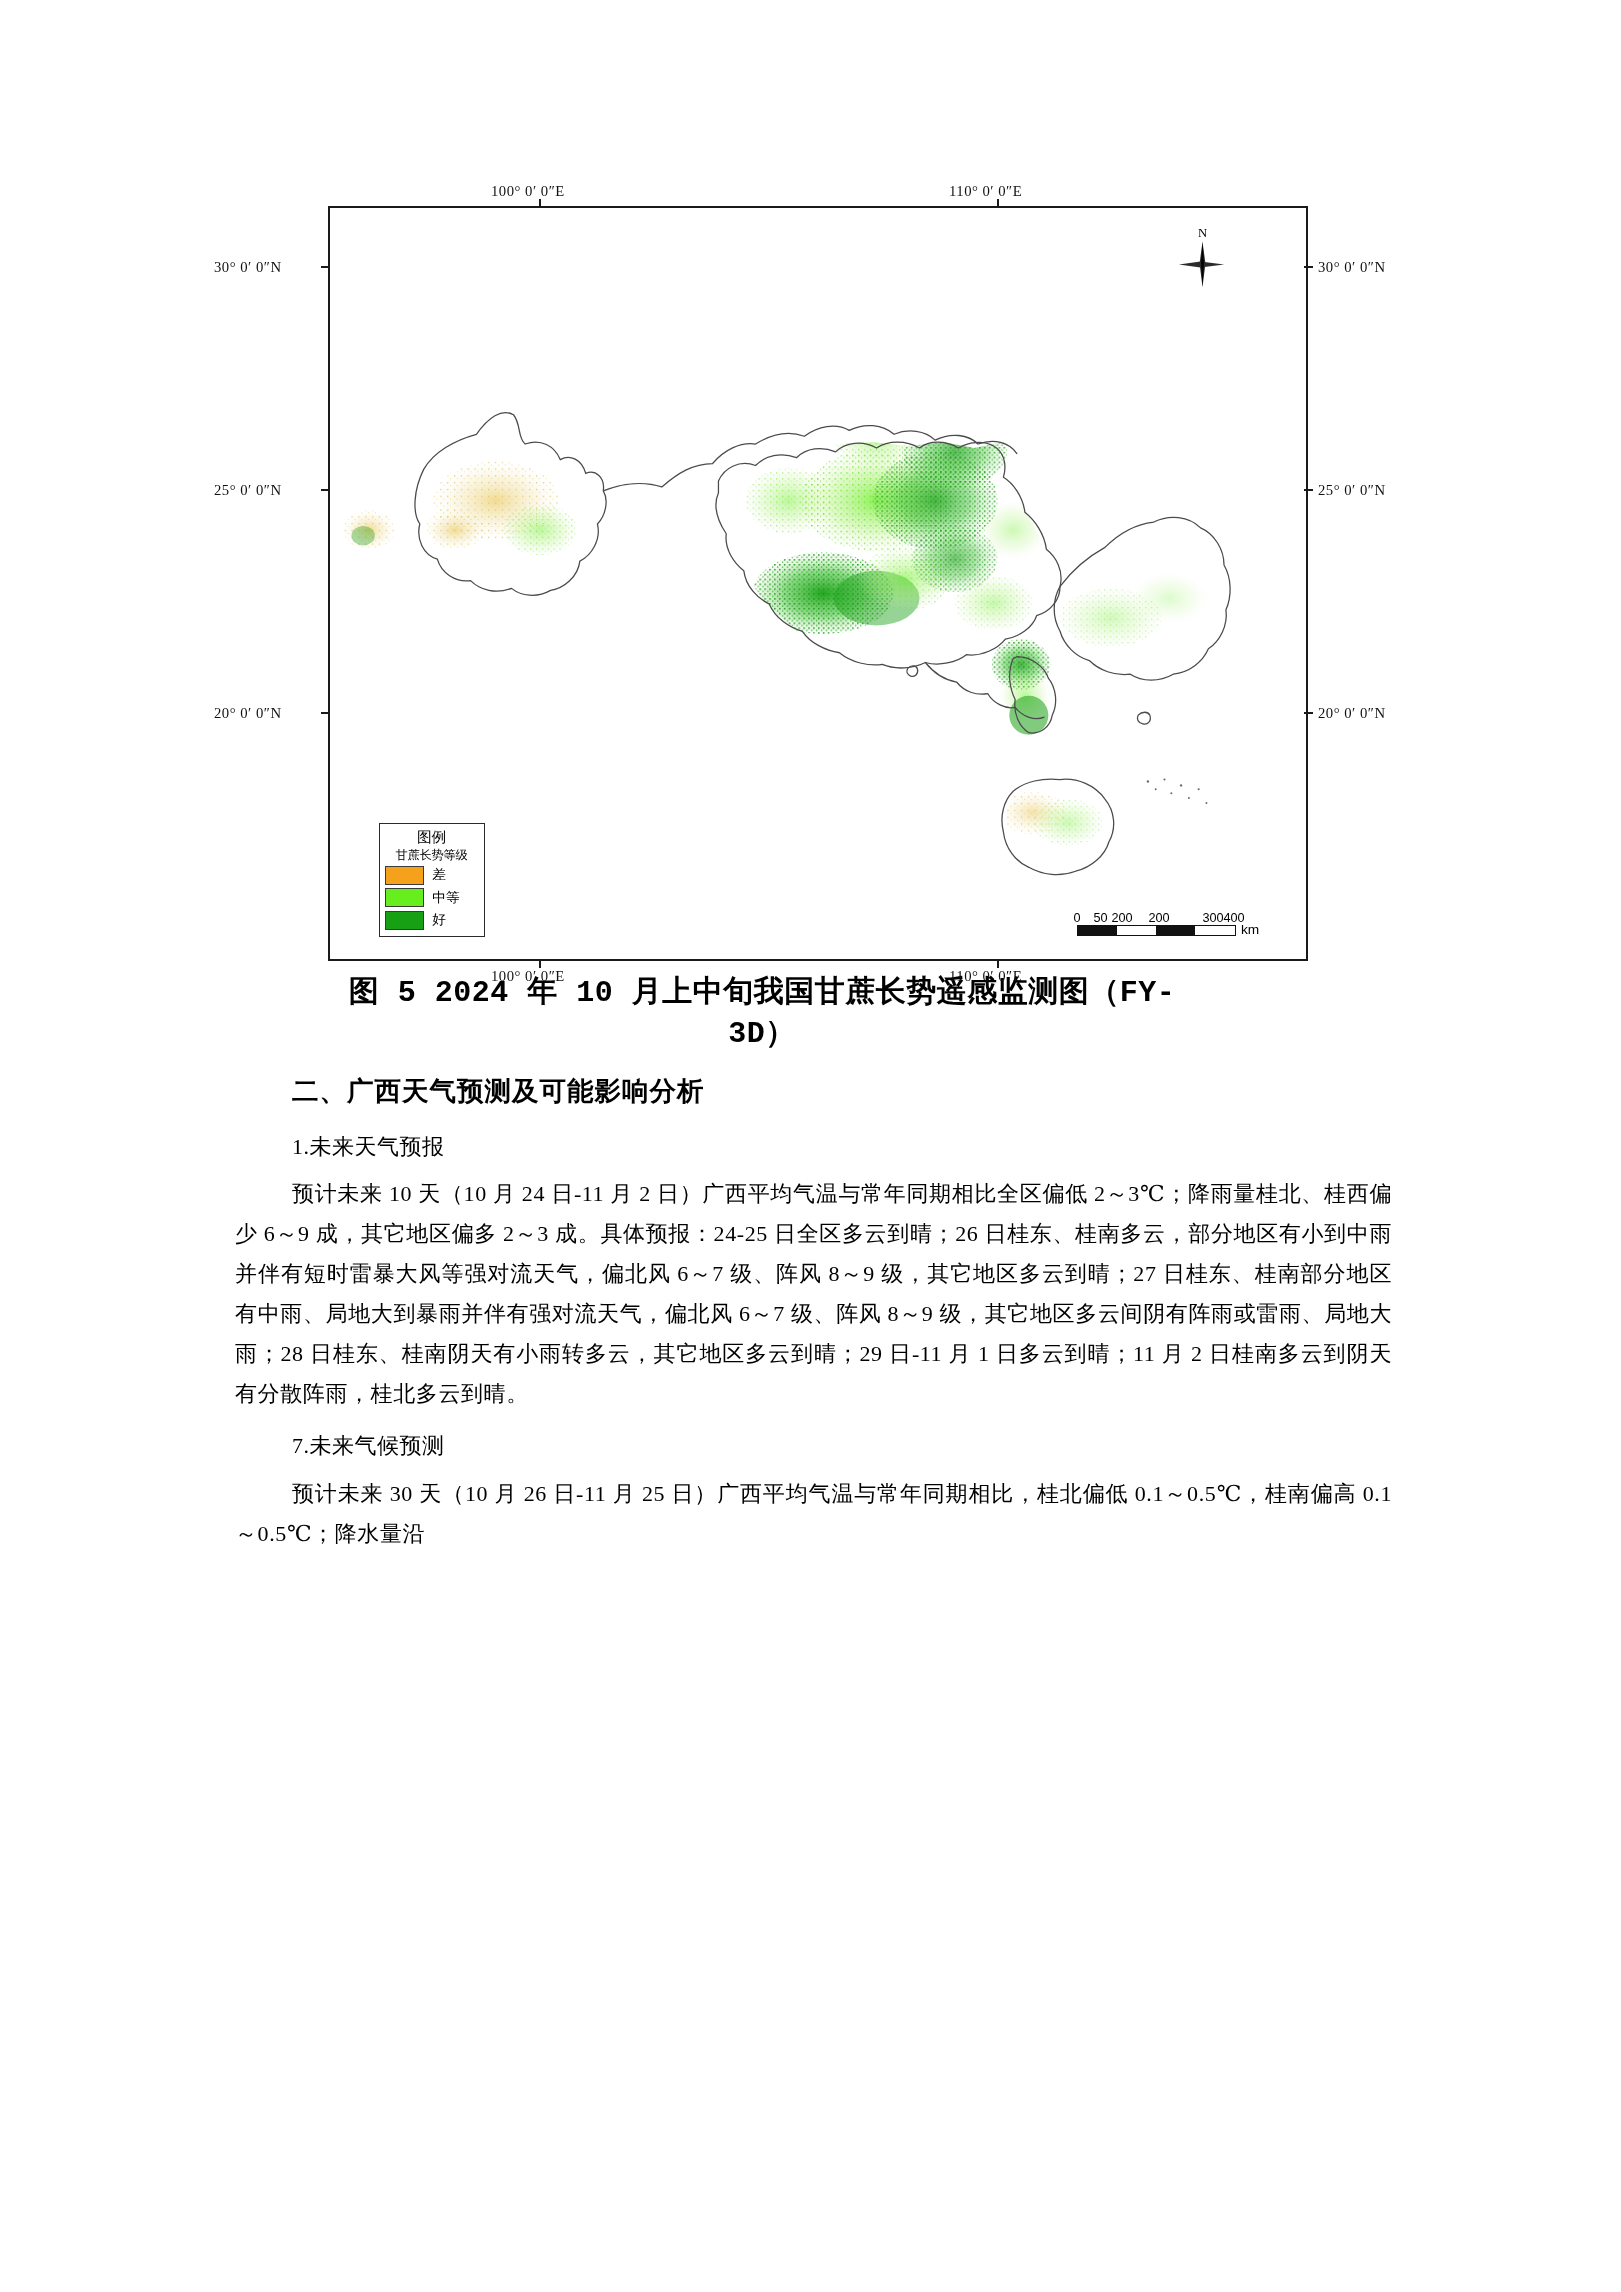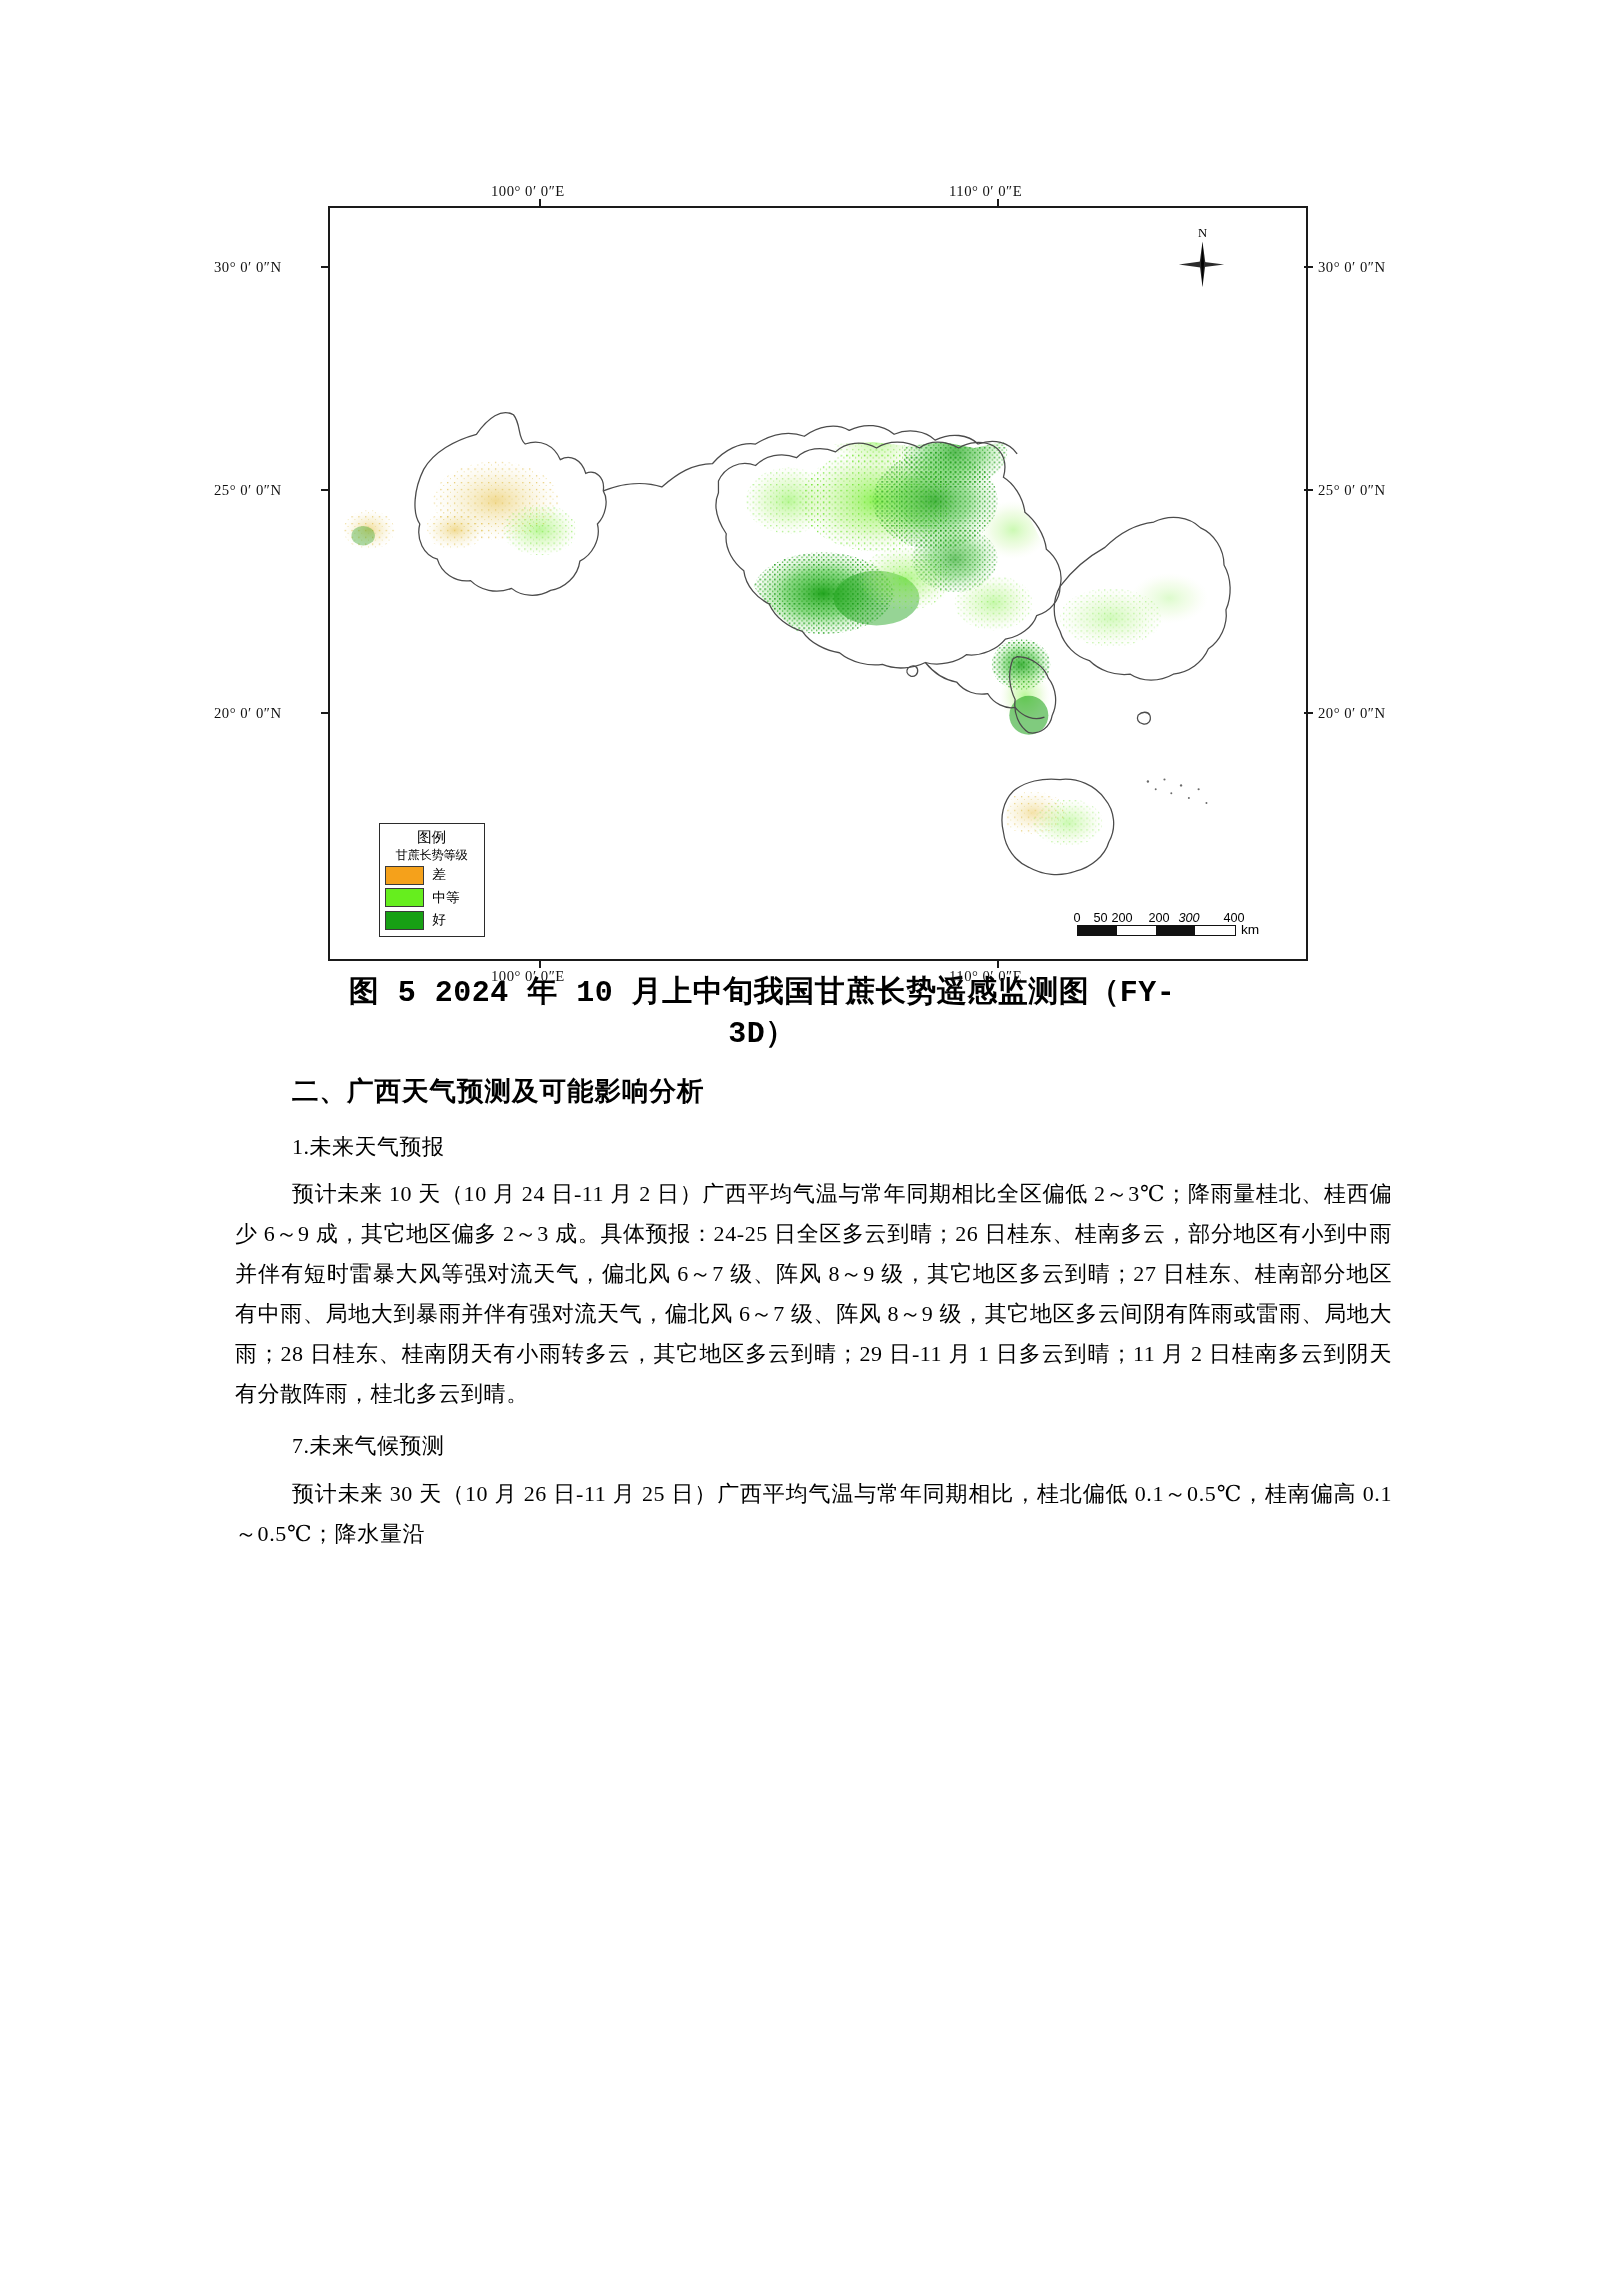--- a/index.html
+++ b/index.html
@@ -461,21 +461,21 @@
           <span class="legend-label">好</span>
         </div>
       </div>
 
       <div class="scalebar">
         <div class="scalebar-nums">
           <span style="left:0px;">0</span>
           <span style="left:23.5px;">50</span>
           <span style="left:45px;">200</span>
           <span style="left:82px;">200</span>
-          <span style="left:112px;font-style:italic;">300</span>
+          <span style="left:136px;">300</span>
           <span style="left:157px;">400</span>
         </div>
         <div class="scalebar-bar">
           <div class="sb-seg sb-fill" style="width:39px;"></div>
           <div class="sb-seg sb-empty" style="width:39px;"></div>
           <div class="sb-seg sb-fill" style="width:39px;"></div>
           <div class="sb-seg sb-empty" style="width:39px;"></div>
           <span class="sb-unit">km</span>
         </div>
       </div>

